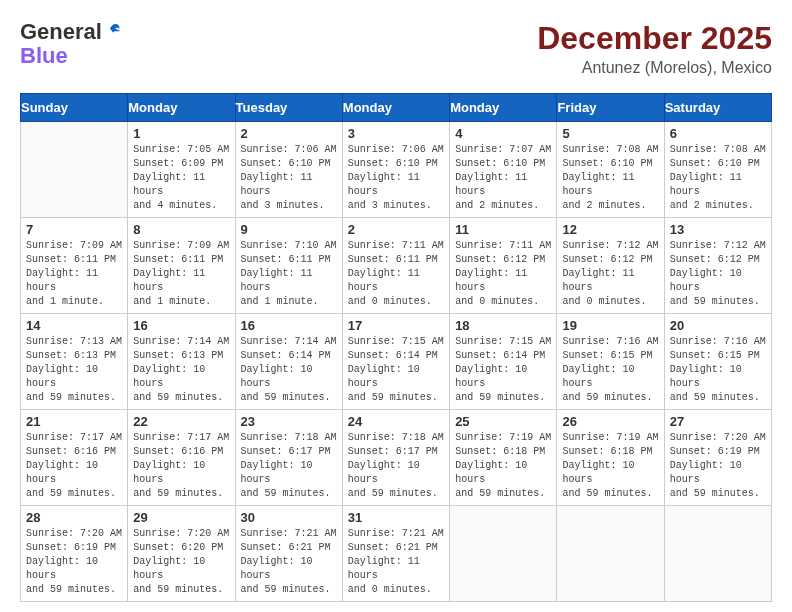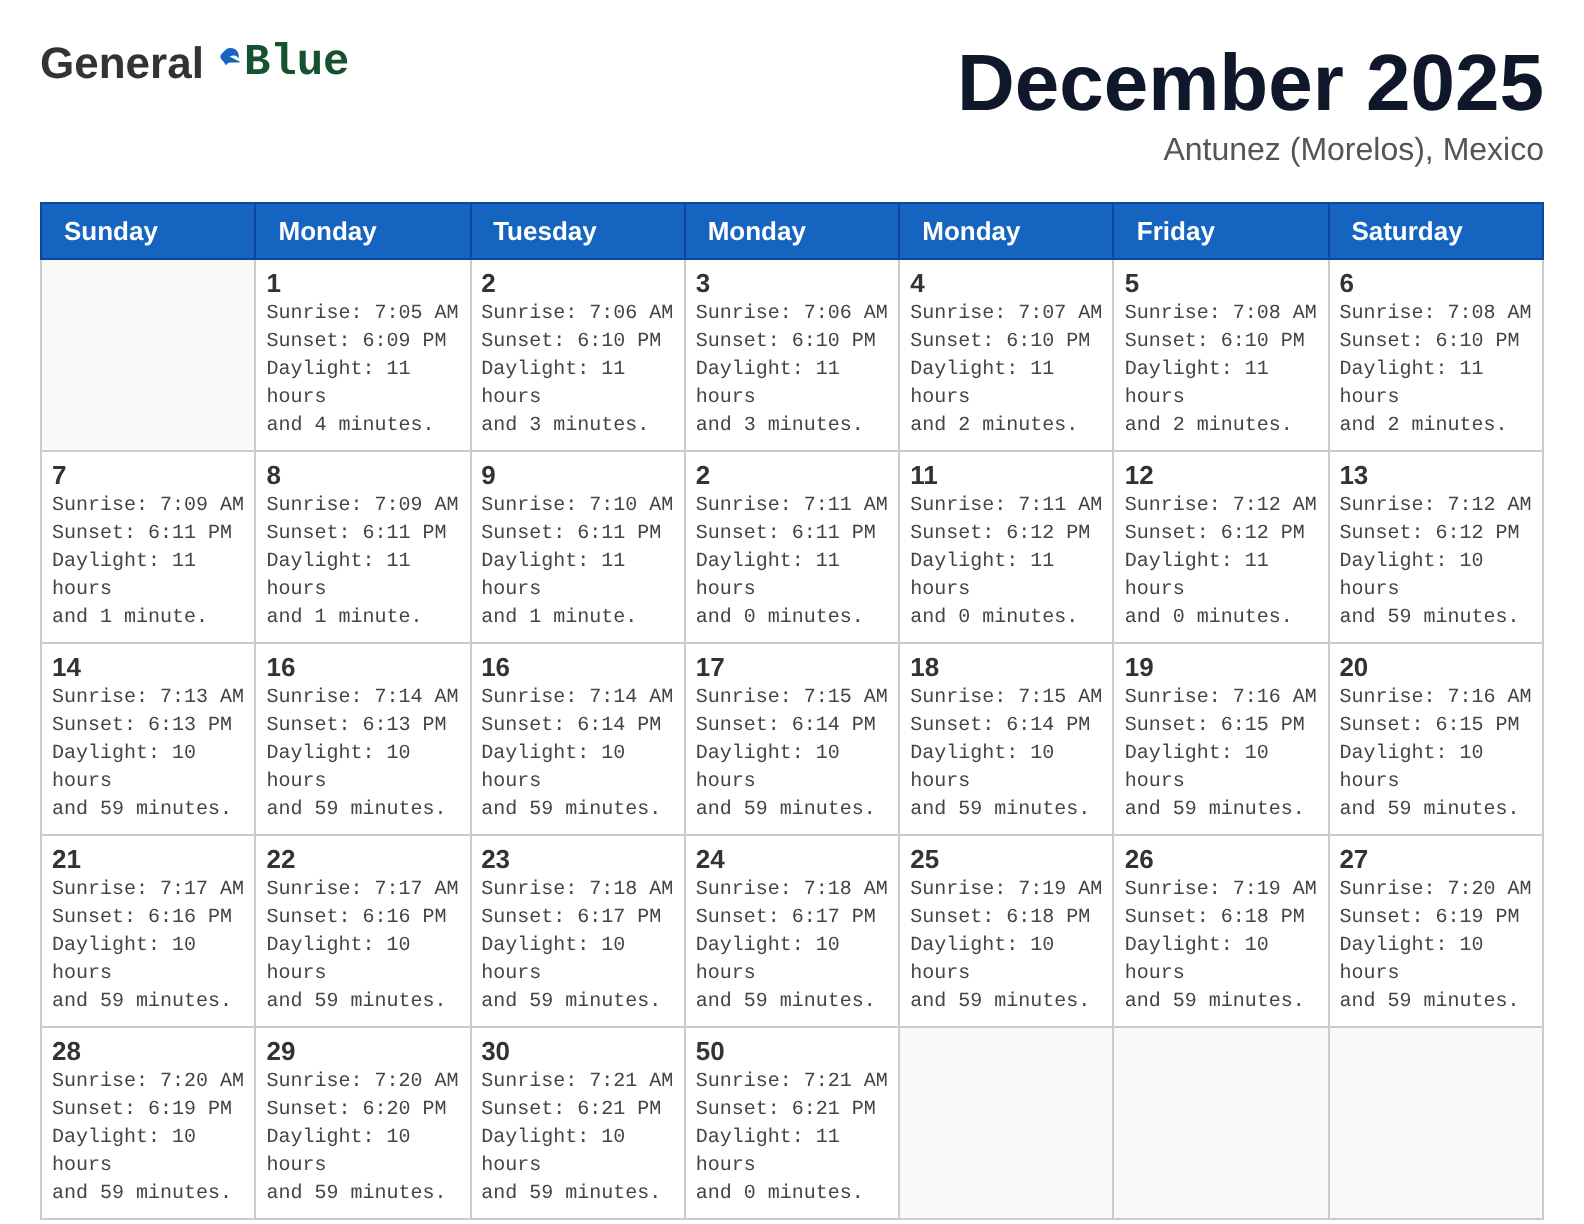--- a/index.html
+++ b/index.html
@@ -11,55 +11,55 @@
       padding: 20px;
     }
     .header {
       display: flex;
       justify-content: space-between;
       align-items: flex-start;
       margin-bottom: 16px;
     }
     .logo {
       display: flex;
-      flex-direction: row;
+      flex-direction: column;
       align-items: flex-start;
     }
     .logo-text {
       font-size: 22px;
       font-weight: bold;
       color: #333;
       line-height: 1.1;
     }
     .logo-general { color: #333; }
-    .logo-blue { color: #14532d; font-family: Liberation Mono, monospace; }
+    .logo-blue { color: #8b5cf6; }
     .title-block {
       text-align: right;
     }
     .month-title {
-      font-size: 40px;
+      font-size: 32px;
       font-weight: bold;
-      color: #0f172a;
+      color: #7f1d1d;
     }
     .location-title {
       font-size: 16px;
       color: #555;
       margin-top: 2px;
     }
     .calendar {
       width: 100%;
       border-collapse: collapse;
       border: 1px solid #ccc;
     }
     .calendar th {
       background-color: #1565c0;
       color: #fff;
       font-size: 13px;
       font-weight: bold;
-      padding: 6px 11px;
+      padding: 6px 0;
       text-align: left;
       border: 1px solid #0d47a1;
     }
     .calendar td {
       border: 1px solid #ccc;
       vertical-align: top;
       padding: 4px 5px;
       width: 107px;
       min-height: 80px;
       height: 90px;
@@ -329,21 +329,21 @@
 and 59 minutes.</div>
         </td>
         <td>
           <span class="day-number">30</span>
           <div class="day-info" style="white-space: pre-line;">Sunrise: 7:21 AM
 Sunset: 6:21 PM
 Daylight: 10 hours
 and 59 minutes.</div>
         </td>
         <td>
-          <span class="day-number">50</span>
+          <span class="day-number">31</span>
           <div class="day-info" style="white-space: pre-line;">Sunrise: 7:21 AM
 Sunset: 6:21 PM
 Daylight: 11 hours
 and 0 minutes.</div>
         </td>
         <td class="empty"></td>
         <td class="empty"></td>
         <td class="empty"></td>
       </tr>
     </tbody>

